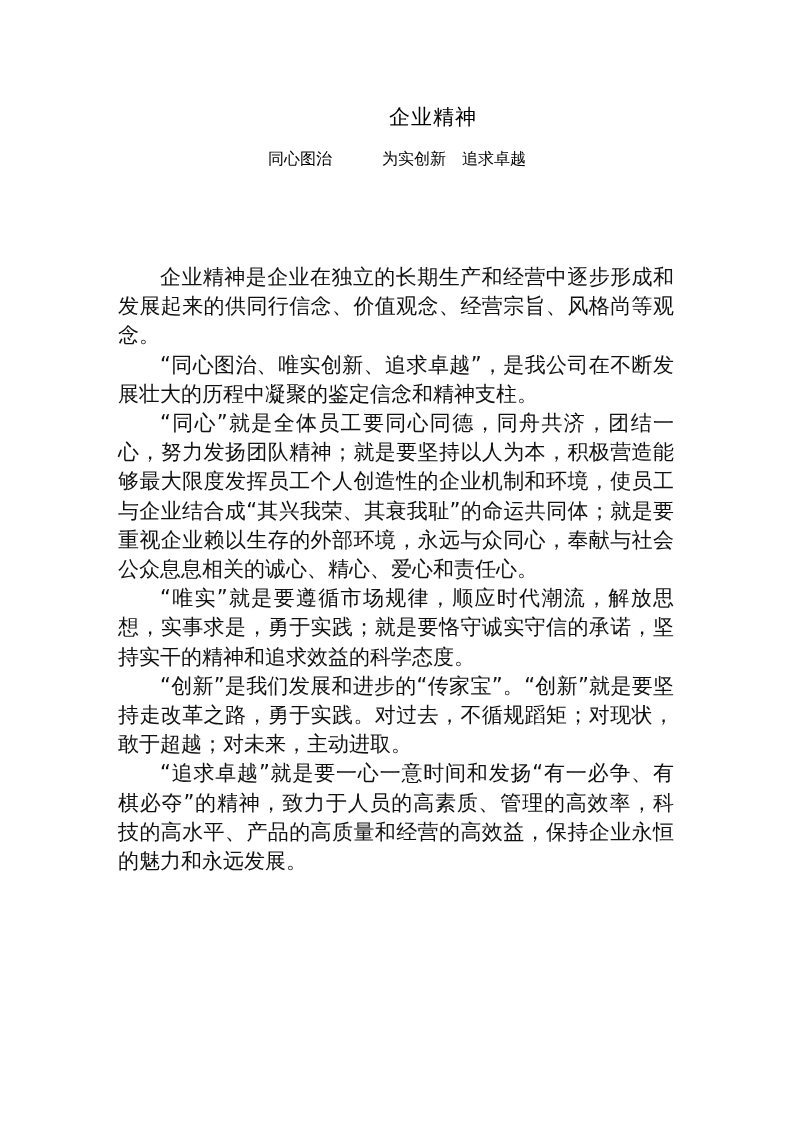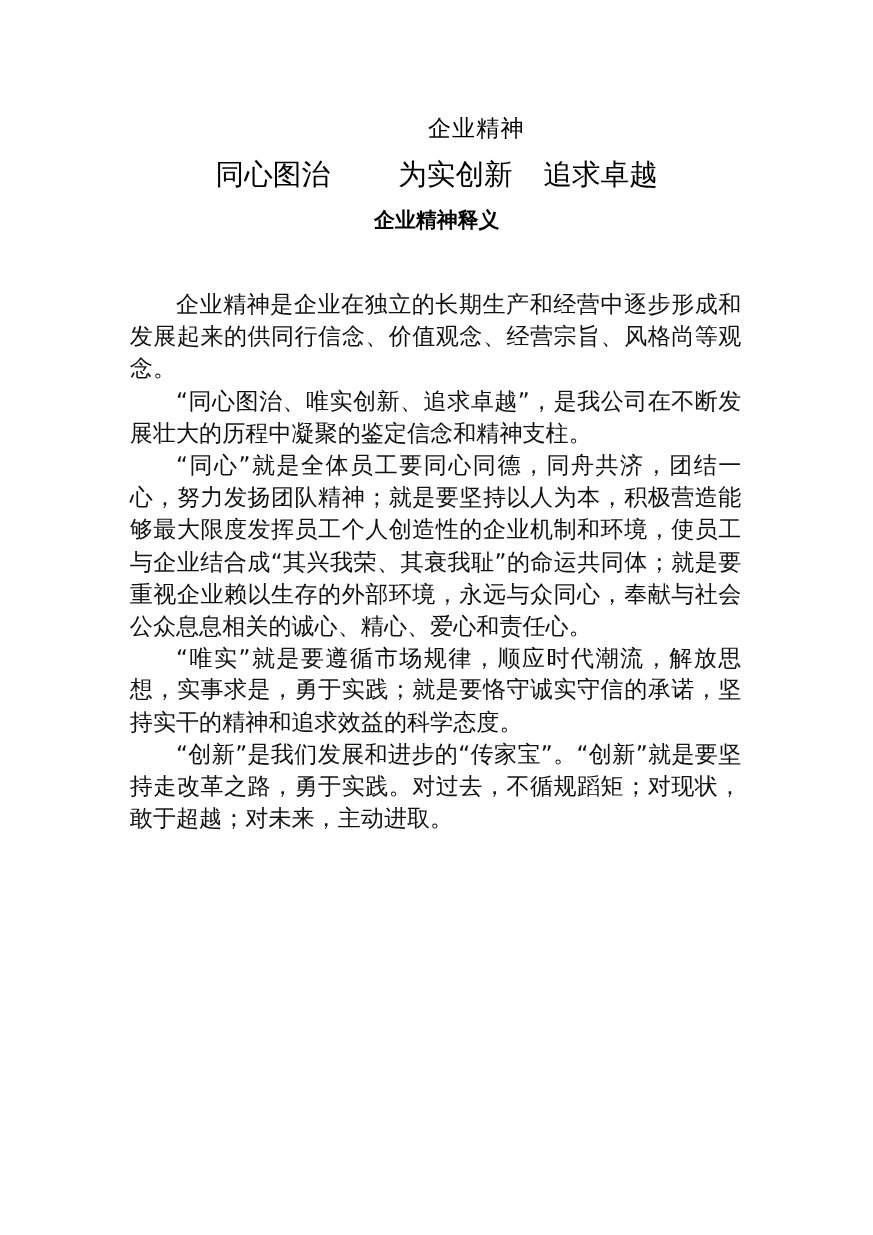--- a/index.html
+++ b/index.html
@@ -34,25 +34,25 @@
   }
   .title-main {
     top: 103px;
     font-size: 21px;
     line-height: 28px;
     letter-spacing: 1px;
     padding-left: 36px;
   }
   .title-motto {
     top: 145px;
-    font-size: 26px;
+    font-size: 16px;
     line-height: 28px;
     display: flex;
     justify-content: center;
-    gap: 12px;
+    gap: 0;
   }
   .title-motto span {
     display: inline-block;
   }
   .motto-1 { margin-right: 50px; }
   .motto-2 { margin-right: 16px; }
   .title-sub {
     top: 187px;
     font-size: 19px;
     line-height: 26px;
@@ -82,23 +82,23 @@
 <div class="page">
 
   <h1 class="title title-main">企业精神</h1>
 
   <div class="title title-motto">
     <span class="motto-1">同心图治</span>
     <span class="motto-2">为实创新</span>
     <span class="motto-3">追求卓越</span>
   </div>
 
-  <h2 class="title title-sub">企业精神释义</h2>
 
   <div class="body-text">
     <p>企业精神是企业在独立的长期生产和经营中逐步形成和发展起来的供同行信念、价值观念、经营宗旨、风格尚等观念。</p>
     <p>“同心图治、唯实创新、追求卓越”，是我公司在不断发展壮大的历程中凝聚的鉴定信念和精神支柱。</p>
     <p>“同心”就是全体员工要同心同德，同舟共济，团结一心，努力发扬团队精神；就是要坚持以人为本，积极营造能够最大限度发挥员工个人创造性的企业机制和环境，使员工与企业结合成“其兴我荣、其衰我耻”的命运共同体；就是要重视企业赖以生存的外部环境，永远与众同心，奉献与社会公众息息相关的诚心、精心、爱心和责任心。</p>
     <p>“唯实”就是要遵循市场规律，顺应时代潮流，解放思想，实事求是，勇于实践；就是要恪守诚实守信的承诺，坚持实干的精神和追求效益的科学态度。</p>
     <p>“创新”是我们发展和进步的“传家宝”。“创新”就是要坚持走改革之路，勇于实践。对过去，不循规蹈矩；对现状，敢于超越；对未来，主动进取。</p>
+    <p>“追求卓越”就是要一心一意时间和发扬“有一必争、有棋必夺”的精神，致力于人员的高素质、管理的高效率，科技的高水平、产品的高质量和经营的高效益，保持企业永恒的魅力和永远发展。</p>
   </div>
 
 </div>
 
 </body></html>

